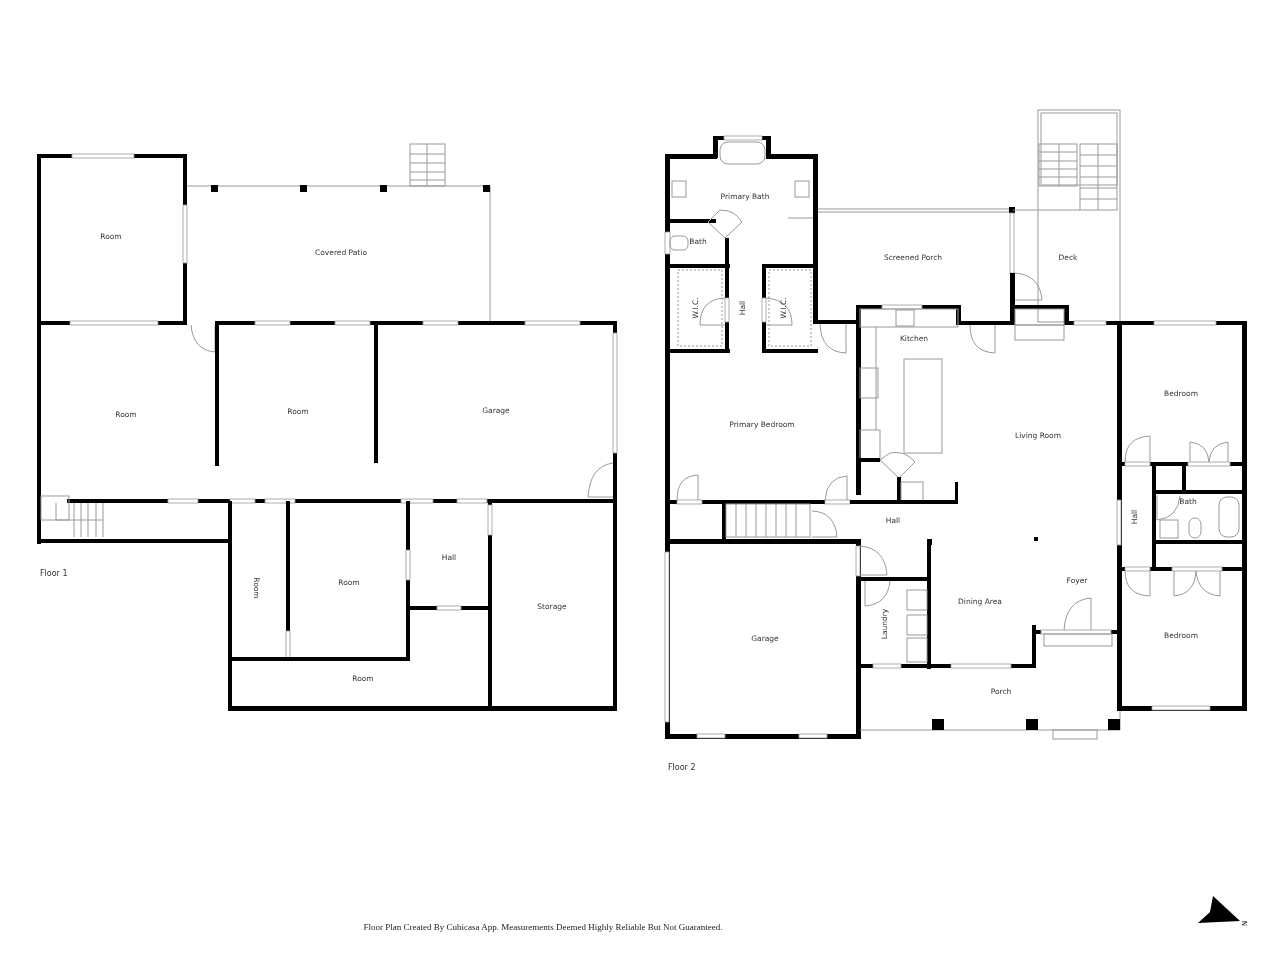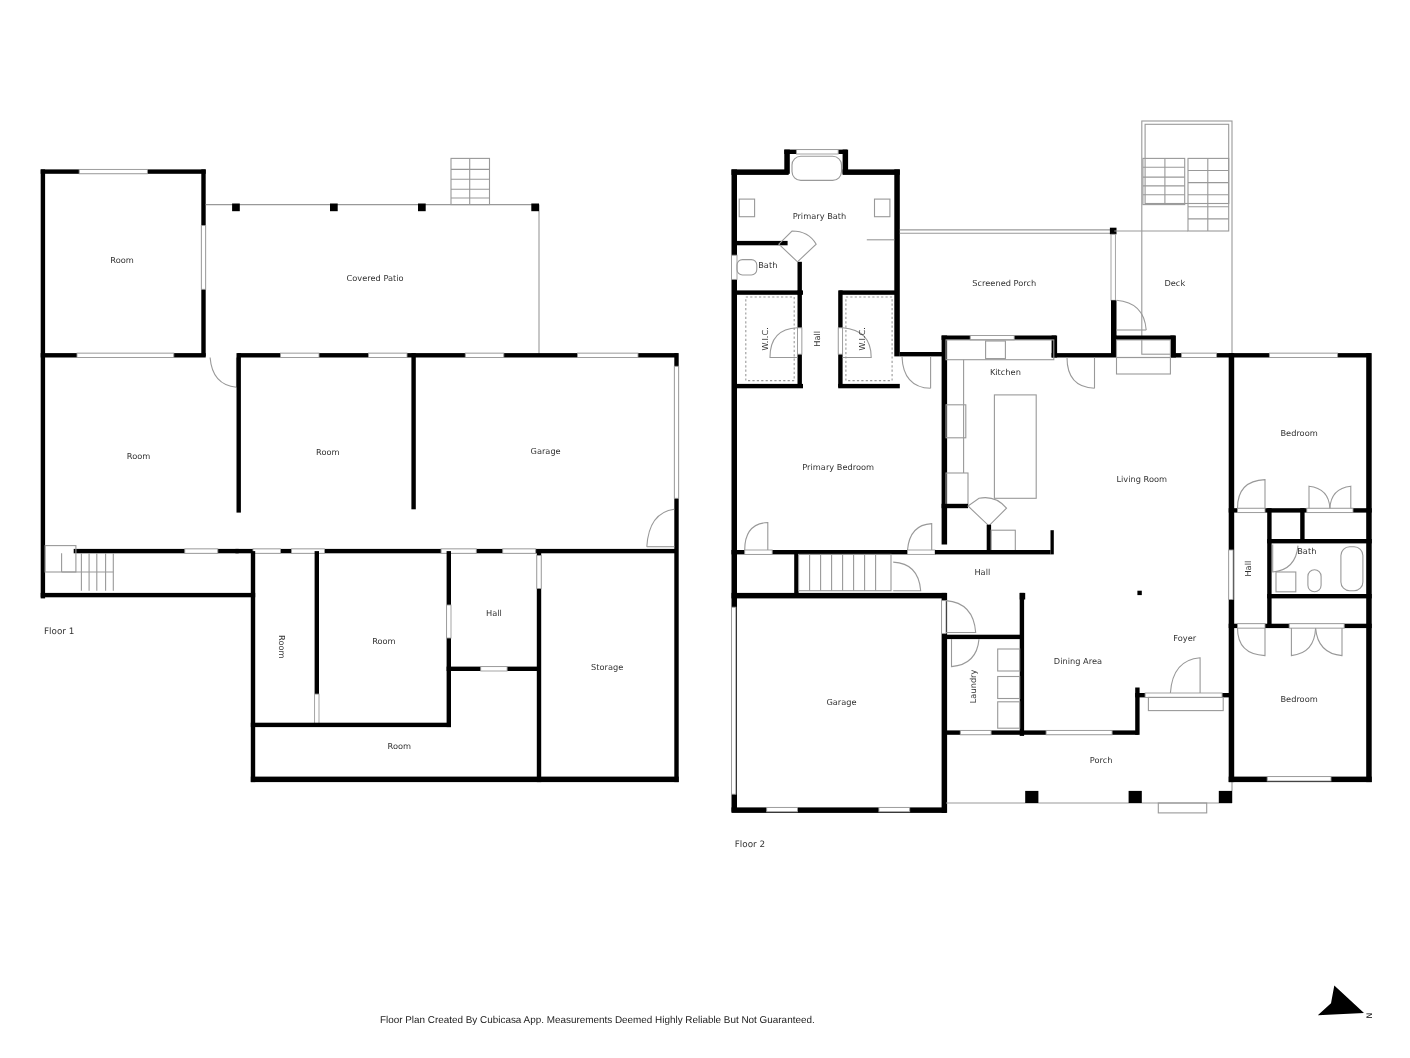--- a/index.html
+++ b/index.html
@@ -3,21 +3,21 @@
 <meta charset="utf-8">
 <style>
   html,body{margin:0;padding:0;background:#fff;}
   body{width:1282px;height:962px;position:relative;overflow:hidden;font-family:"Liberation Sans",sans-serif;}
   svg{position:absolute;left:0;top:0;}
   .lbl{font-family:"DejaVu Sans",sans-serif;font-size:7.5px;fill:#333;text-anchor:middle;dominant-baseline:middle;}
   .w{fill:#000;}
   .thin{stroke:#999;stroke-width:1;fill:none;}
   .win{fill:#fff;stroke:#999;stroke-width:0.8;}
   .fl{font-family:"DejaVu Sans",sans-serif;font-size:8px;fill:#333;}
-  .footer{position:absolute;left:0;width:1086px;top:922px;text-align:center;font-family:Liberation Sans, sans-serif;font-size:9px;color:#222;}
+  .footer{position:absolute;left:0;width:1086px;top:922px;text-align:center;font-family:Liberation Serif, serif;font-size:9px;color:#222;}
 </style>
 </head>
 <body>
 
 <svg width="1282" height="962" viewBox="0 0 1282 962" xmlns="http://www.w3.org/2000/svg">
 
   <g>
 
     <rect class="w" x="37" y="154" width="4" height="390"></rect>
     <rect class="w" x="37" y="154" width="150" height="4"></rect>

